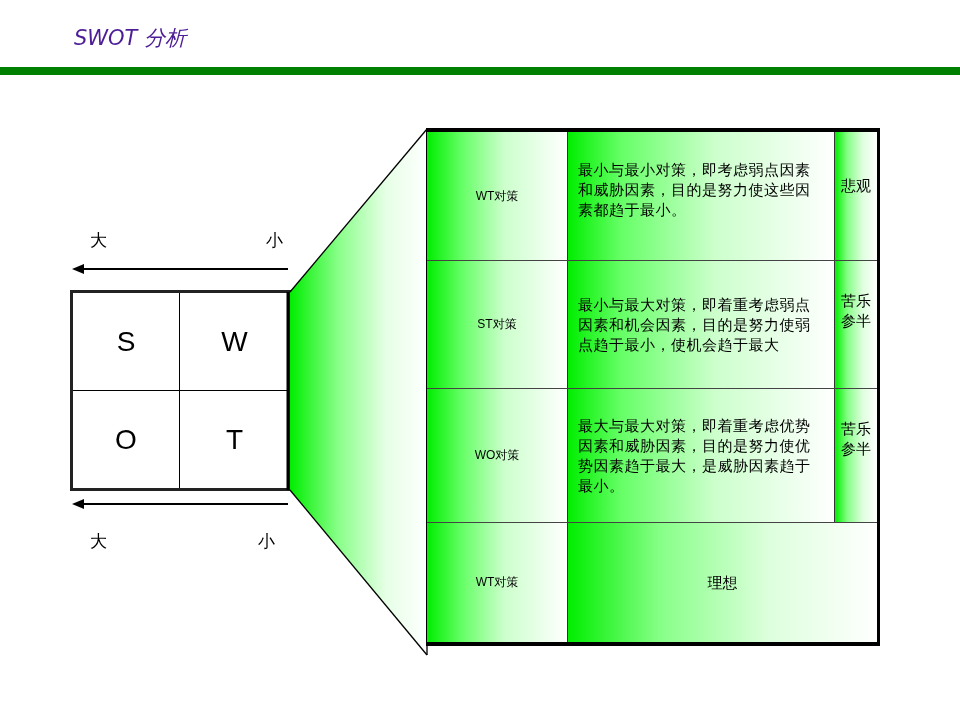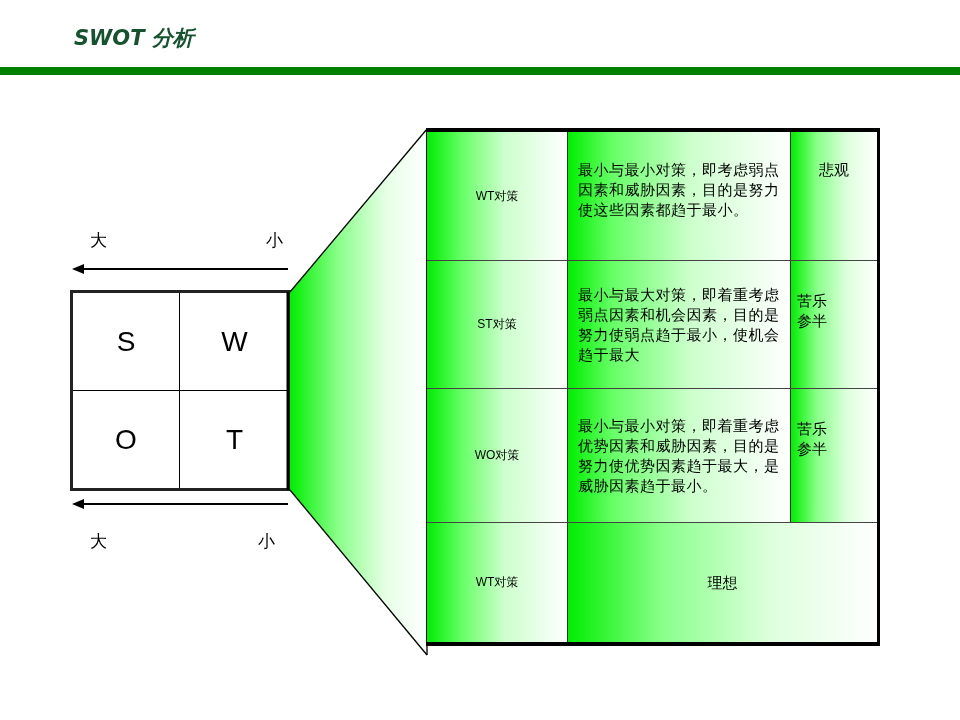--- a/index.html
+++ b/index.html
@@ -1,18 +1,18 @@
 <!DOCTYPE html>
 <html><head>
 <meta charset="utf-8">
 <style>
   html, body { margin:0; padding:0; }
   body { width:960px; height:720px; background:#ffffff; position:relative; overflow:hidden;
          font-family:"DejaVu Sans", "Liberation Sans", sans-serif; color:#000; }
-  .title { position:absolute; left:74px; top:24px; font-size:21px; font-weight:bold; color:#14532d;
+  .title { position:absolute; left:74px; top:24px; font-size:21px; font-weight:normal; color:#4c1d95;
            font-family:"DejaVu Sans", sans-serif; letter-spacing:0px; font-style:italic; }
   .header-rule { position:absolute; left:0; top:67px; width:960px; height:8px; background:#008000; }
 
   .axis-label { position:absolute; font-size:17px; color:#000; font-family:"DejaVu Serif", serif; }
   .arrow { position:absolute; height:0; border-top:2px solid #000; }
   .arrow-head { position:absolute; width:0; height:0; border-top:5px solid transparent;
                 border-bottom:5px solid transparent; border-right:12px solid #000; }
 
   .swot-grid { position:absolute; left:70px; top:290px; width:216px; height:195px;
                border:3px solid #222; display:grid; grid-template-columns:107px 109px; grid-template-rows:98px 97px; }
@@ -24,29 +24,29 @@
   .zoom-shape { position:absolute; left:0; top:0; width:960px; height:720px; pointer-events:none; }
 
   .strat-table { position:absolute; left:426px; top:128px; width:454px; height:518px;
                  border-top:4px solid #000; border-bottom:4px solid #000; border-right:3px solid #000;
                  border-left:1px solid #000; box-sizing:border-box; display:flex; flex-direction:column; }
   .strat-row { display:flex; flex:0 0 auto; border-bottom:1px solid #444; box-sizing:border-box; }
   .strat-row:last-child { border-bottom:none; }
   .col-name { width:141px; display:flex; align-items:center; justify-content:center; font-size:12px;
               background:linear-gradient(to right, #00ee00 0%, #66ff66 25%, #ccffcc 55%, #ffffff 100%);
               border-right:1px solid #333; box-sizing:border-box; font-family:Liberation Sans, sans-serif; }
-  .col-desc { width:223px; display:flex; align-items:center; padding:0 10px; box-sizing:border-box;
+  .col-desc { width:267px; display:flex; align-items:center; padding:0 10px; box-sizing:border-box;
               font-size:15px; line-height:20px; letter-spacing:0.5px;
               background:linear-gradient(to right, #00ee00 0%, #66ff66 20%, #ccffcc 55%, #ffffff 100%);
               border-right:1px solid #333; }
   .col-desc span { display:block; }
   .col-tag { flex:1; display:flex; align-items:center; justify-content:center; text-align:center;
              font-size:15px; line-height:20px; padding:0 6px; box-sizing:border-box;
              background:linear-gradient(to right, #00ee00 0%, #88ff88 30%, #ddffdd 65%, #ffffff 100%); }
-  .col-tag.top { align-items:flex-start; padding-top:28px; }
+  .col-tag.top { align-items:flex-start; padding-top:44px; }
 </style>
 </head>
 <body>
 
 <div class="title">SWOT 分析</div>
 <div class="header-rule"></div>
 
 <div class="axis-label" style="left:90px; top:229px;">大</div>
 <div class="axis-label" style="left:266px; top:229px;">小</div>
 <div class="arrow" style="left:76px; top:268px; width:212px;"></div>
@@ -94,21 +94,21 @@
         <span>最小与最大对策，即着重考虑弱点因素和机会因素，目的是努力使弱点趋于最小，使机会趋于最大</span>
       </div>
     <div class="col-tag top" style="padding-top: 30px; width: 50px; flex-direction: column; justify-content: flex-start;">
         <span style="display: block;">苦乐</span>
         <span style="display: block;">参半</span>
       </div>
   </div>
   <div class="strat-row" style="height:134px;">
     <div class="col-name">WO对策</div>
     <div class="col-desc">
-        <span>最小与最小对策，即着重考虑优势因素和威胁因素，目的是努力使优势因素趋于最大，是威胁因素趋于最小。</span>
+        <span>最大与最大对策，即着重考虑优势因素和威胁因素，目的是努力使优势因素趋于最大，是威胁因素趋于最小。</span>
       </div>
     <div class="col-tag top" style="padding-top: 30px; flex-direction: column; justify-content: flex-start;">
         <span style="display: block;">苦乐</span>
         <span style="display: block;">参半</span>
       </div>
   </div>
   <div class="strat-row" style="flex:1;">
     <div class="col-name">WT对策</div>
     <div class="col-tag">理想</div>
   </div>

